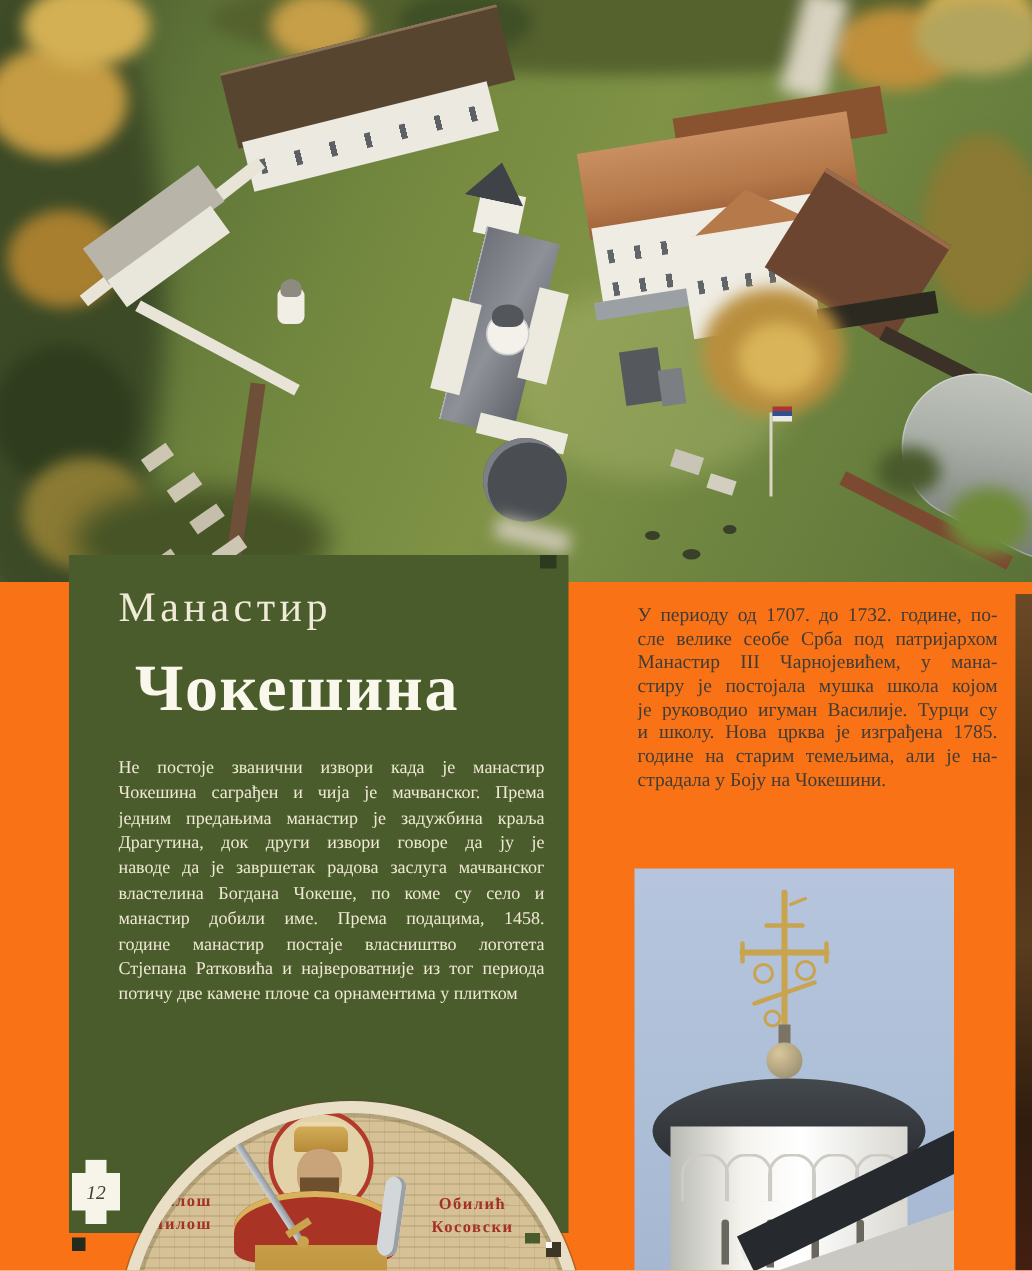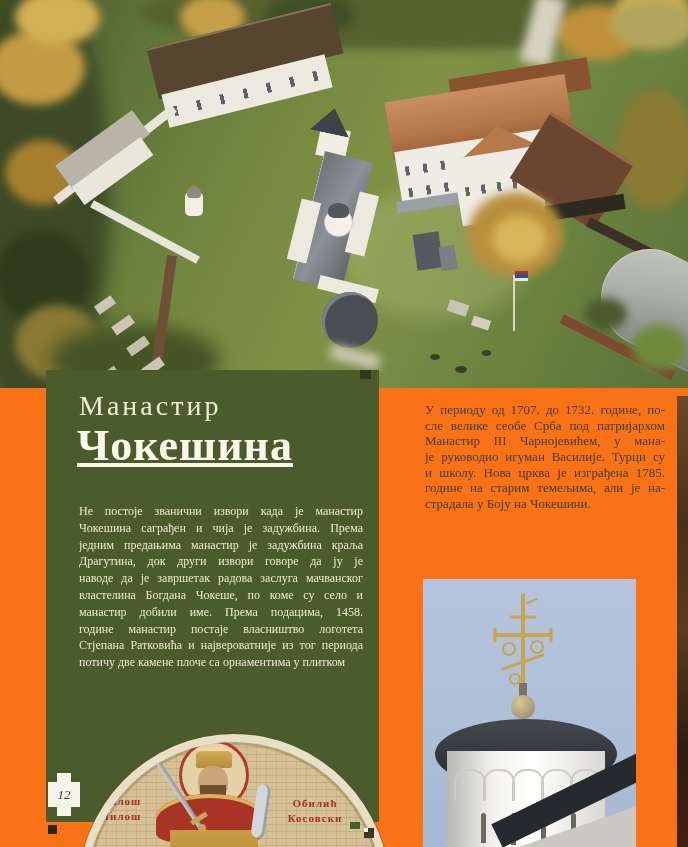--- a/index.html
+++ b/index.html
@@ -11,21 +11,21 @@
   
   .aerial{position:absolute;left:0;top:0;width:688px;height:388px;overflow:hidden;
     background:linear-gradient(115deg,#46512a 0%,#5e7438 18%,#74893f 38%,#7f9246 55%,#6d8440 75%,#5a7238 100%);}
   .soft{filter:blur(5px);}
   .soft2{filter:blur(9px);}
 
   
   .panel{position:absolute;left:46px;top:370px;width:333px;height:452px;background:#4a5c2c;z-index:2;}
   .panel-notch{position:absolute;right:8px;top:0;width:11px;height:9px;background:#2d3a1f;}
   .kicker{position:absolute;left:33px;top:20px;font-size:28px;letter-spacing:3px;color:#f0ebd8;}
-  .title{position:absolute;left:31px;top:50px;font-size:44px;font-weight:bold;letter-spacing:1px;color:#faf7ec;margin:0;text-decoration:underline;}
+  .title{position:absolute;left:31px;top:50px;font-size:44px;font-weight:bold;letter-spacing:1px;color:#faf7ec;margin:13px;}
   .panel-body{position:absolute;left:33px;top:134px;width:284px;color:#efe9d4;font-size:12px;}
   .panel-body>div{text-align:justify;text-align-last:justify;height:16.8px;overflow:hidden;}
   .panel-body>div:last-child{text-align-last:left;}
 
   
   .badge{position:absolute;left:48px;top:773px;width:32px;height:43px;background:#f7f5ea;z-index:6;
     clip-path:polygon(9px 0,23px 0,23px 9px,32px 9px,32px 34px,23px 34px,23px 43px,9px 43px,9px 34px,0 34px,0 9px,9px 9px);
     display:flex;align-items:center;justify-content:center;font-style:italic;font-size:13px;color:#3f3f36;}
   .sq-bl{position:absolute;left:48px;top:825px;width:9px;height:9px;background:#242a1c;z-index:6;}
   .step-br{position:absolute;left:350px;top:822px;width:10px;height:7px;background:#4a5c2c;z-index:6;}
@@ -144,21 +144,21 @@
     <div class="blob soft" style="left:632px;top:325px;width:55px;height:45px;background:#6f8a3a;"></div>
     <div class="blob soft" style="left:585px;top:298px;width:42px;height:32px;background:#4a5a2c;"></div>
   </div>
 
   <div class="panel">
     <div class="panel-notch"></div>
     <div class="kicker">Манастир</div>
     <h1 class="title">Чокешина</h1>
     <div class="panel-body">
         <div>Не постоје званични извори када је манастир</div>
-        <div>Чокешина саграђен и чија је задужбина. Према</div>
+        <div>Чокешина саграђен и чија је мачванског. Према</div>
         <div>једним предањима манастир је задужбина краља</div>
         <div>Драгутина, док други извори говоре да ју је</div>
         <div>наводе да је завршетак радова заслуга мачванског</div>
         <div>властелина Богдана Чокеше, по коме су село и</div>
         <div>манастир добили име. Према подацима, 1458.</div>
         <div>године манастир постаје власништво логотета</div>
         <div>Стјепана Ратковића и највероватније из тог периода</div>
         <div>потичу две камене плоче са орнаментима у плитком</div>
       </div>
   </div>
@@ -166,20 +166,21 @@
     <span>12</span>
   </div>
   <div class="sq-bl"></div>
   <div class="step-br"></div>
   <div class="sq-br"></div>
 
   <div class="rightcol">
       <div>У периоду од 1707. до 1732. године, по-</div>
       <div>сле велике сеобе Срба под патријархом</div>
       <div>Манастир III Чарнојевићем, у мана-</div>
+      <div>стиру је постојала мушка школа којом</div>
       <div>је руководио игуман Василије. Турци су</div>
       <div>и школу. Нова црква је изграђена 1785.</div>
       <div>године на старим темељима, али је на-</div>
       <div>страдала у Боју на Чокешини.</div>
     </div>
 
   <div class="mosaic">
 
     <div class="abs" style="left:93px;top:-2px;width:64px;height:64px;border-radius:50%;background:#e3d2a8;border:3px solid #b23a2a;"></div>
     <div class="abs" style="left:110px;top:6px;width:36px;height:20px;background:linear-gradient(180deg,#d8b35c,#b5893a);border-radius:5px 5px 2px 2px;box-shadow:inset 0 3px 0 rgba(255,255,255,.5);"></div>

